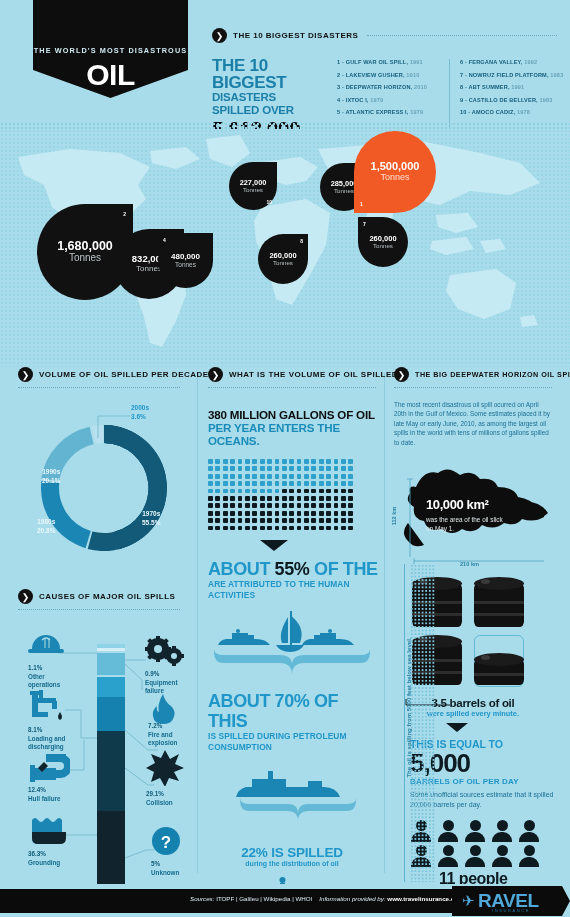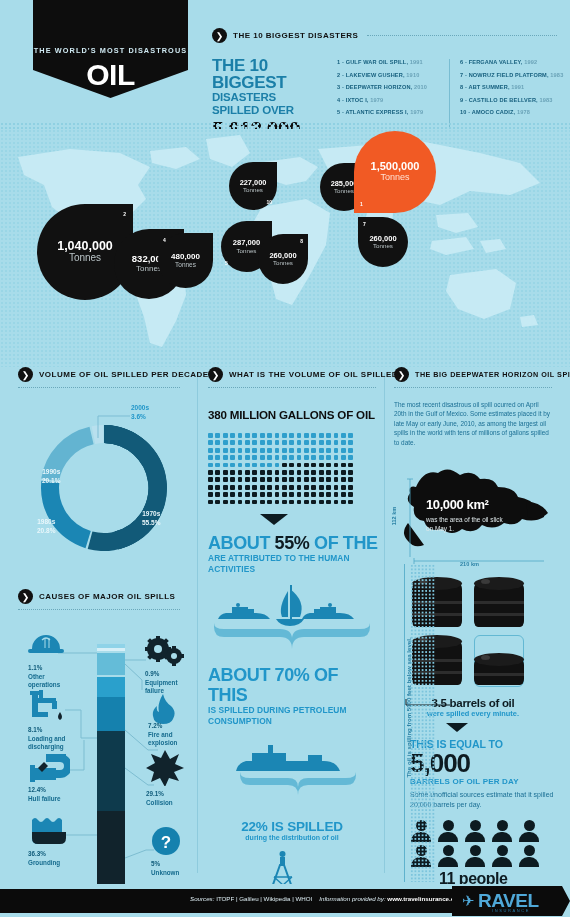--- a/index.html
+++ b/index.html
@@ -240,41 +240,36 @@
 
         <path d="M450,146 L496,140 L516,154 L510,180 L484,190 L458,180 L446,162 Z"></path>
         <path d="M520,188 L534,186 L538,196 L522,198 Z"></path>
 
         <path d="M506,52 L516,46 L520,58 L510,64 Z"></path>
       </g>
     </svg>
 
     <div class="bubble" style="left:37px; top:75px; width:96px; height:96px; border-radius:50% 0 50% 50%;">
       <span class="bnum" style="right:7px; top:7px;">2</span>
-      <span class="amt" style="font-size:12.5px;">1,040,000</span>
+      <span class="amt" style="font-size:12.5px;">1,680,000</span>
       <span class="unit" style="font-size:10px;">Tonnes</span>
     </div>
 
     <div class="bubble" style="left:114px; top:100px; width:70px; height:70px;">
       <span class="bnum" style="right:6px; top:5px;">3</span>
       <span class="amt" style="font-size:9.5px;">832,000</span>
       <span class="unit" style="font-size:8px;">Tonnes</span>
     </div>
 
     <div class="bubble" style="left:158px; top:104px; width:55px; height:55px;">
       <span class="bnum" style="left:5px; top:4px;">4</span>
       <span class="amt" style="font-size:8px;">480,000</span>
       <span class="unit" style="font-size:6.5px;">Tonnes</span>
     </div>
 
-    <div class="bubble" style="left:221px; top:92px; width:51px; height:51px;">
-      <span class="bnum" style="left:4px; bottom:6px;">5</span>
-      <span class="amt" style="font-size:7.6px;">287,000</span>
-      <span class="unit" style="font-size:6.2px;">Tonnes</span>
-    </div>
 
     <div class="bubble" style="left:229px; top:33px; width:48px; height:48px;">
       <span class="bnum" style="right:5px; bottom:5px;">10</span>
       <span class="amt" style="font-size:7.4px;">227,000</span>
       <span class="unit" style="font-size:6.2px;">Tonnes</span>
     </div>
 
     <div class="bubble" style="left:320px; top:34px; width:48px; height:48px;">
       <span class="bnum" style="right:5px; bottom:5px;">6</span>
       <span class="amt" style="font-size:7.4px;">285,000</span>
@@ -470,20 +465,21 @@
 
     <div class="col colB">
       <div class="sec-head">
         <span class="sec-bullet">❯</span>
         <span class="sec-title">WHAT IS THE VOLUME OF OIL SPILLED?</span>
       </div>
       <div style="border-top:1px dotted #6aa8bb; margin-top:5px; width:168px;"></div>
 
       <div style="margin-top:20px;">
         <div class="mid-h1">380 MILLION GALLONS OF OIL</div>
+        <div class="mid-h2">PER YEAR ENTERS THE OCEANS.</div>
       </div>
 
       <div class="dots-matrix" id="dotmatrix">
           <div class="drow">
             <span class="dcell"></span>
             <span class="dcell"></span>
             <span class="dcell"></span>
             <span class="dcell"></span>
             <span class="dcell"></span>
             <span class="dcell"></span>

